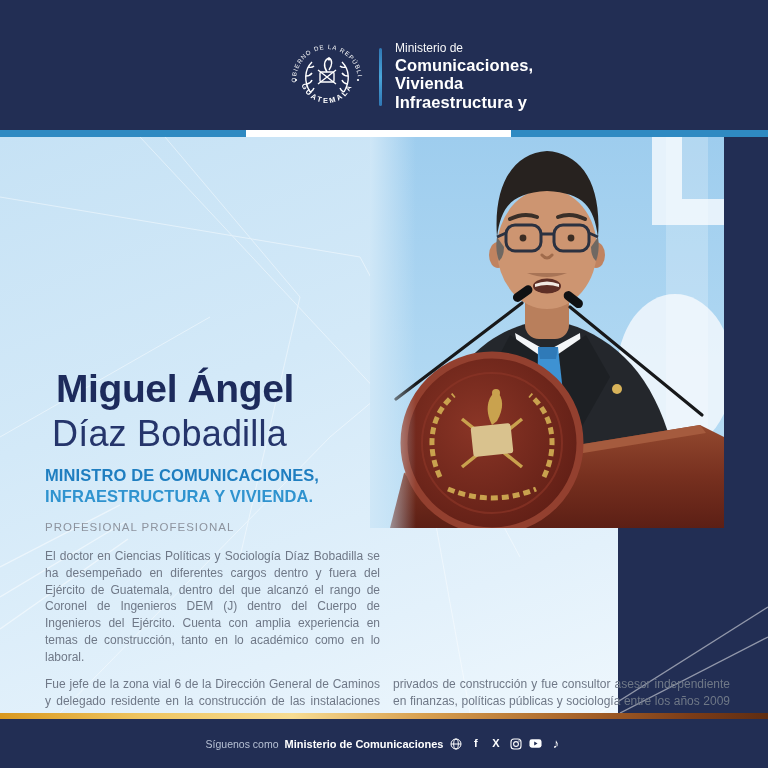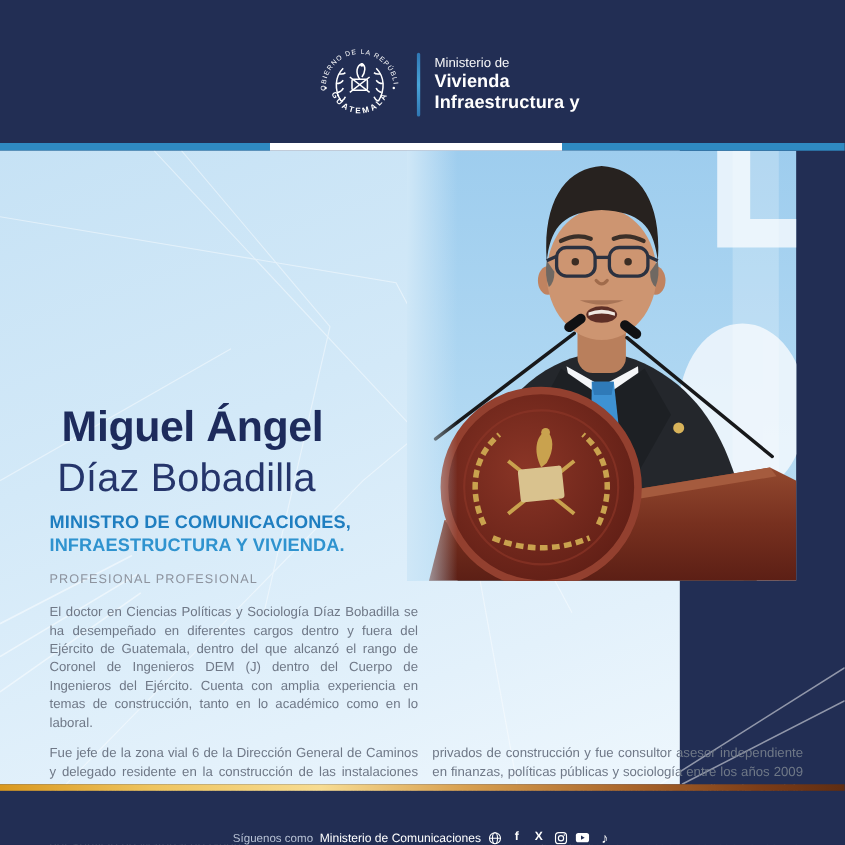--- a/index.html
+++ b/index.html
@@ -39,23 +39,23 @@
   #p4 { top:539px; } #p5 { top:618px; }
 
   
   .photo { position:absolute; left:370px; top:0px; width:354px; height:391px; }
   .photo svg { display:block; }
 
   
   .gold-strip { position:absolute; left:0; top:713px; width:768px; height:6px;
     background:linear-gradient(to right,#d9981f 0%,#eec45f 18%,#f7dc92 38%,#d8a050 55%,#a8642a 75%,#7c3c17 90%,#5f2d12 100%); }
   .footer { position:absolute; left:0; top:719px; width:768px; height:49px; background:#222e54;
-    display:flex; align-items:flex-end; justify-content:center; gap:6px; }
+    display:flex; align-items:center; justify-content:center; gap:6px; }
   .follow-text { color:#b7c1d4; font-size:10.5px; }
-  .account-name { color:#ffffff; font-size:11px; font-weight:400; margin-right:0; }
+  .account-name { color:#ffffff; font-size:11px; font-weight:700; margin-right:0; }
   .social { display:flex; align-items:center; gap:7px; }
   .sicon { display:flex; align-items:center; justify-content:center; width:13px; height:13px; color:#ffffff; }
   .sicon.txt { font-size:11px; font-weight:700; line-height:1; }
   .sicon.note { font-size:13px; font-weight:400; }
 </style>
 </head>
 <body>
 
 <div id="root">
 
@@ -84,20 +84,21 @@
             <path d="M 30,48 L 48,34 M 30,34 L 48,48"></path>
             <rect x="32" y="36" width="14" height="10" rx="1.5"></rect>
             <path d="M 39,36 C 35,30 36,24 41,22 C 45,24 44,30 41,34"></path>
             <circle cx="41" cy="23" r="1.6" fill="#ffffff" stroke="none"></circle>
           </g>
         </svg>
       </div>
       <div class="logo-divider"></div>
       <div class="ministry-text">
         <div class="ministry-prefix">Ministerio de</div>
+        <div class="ministry-line">Comunicaciones,</div>
         <div class="ministry-line">Vivienda</div>
         <div class="ministry-line">Infraestructura y</div>
       </div>
     </div>
   </div>
 
   <div class="accent-strip"></div>
 
   <div class="card">
 

